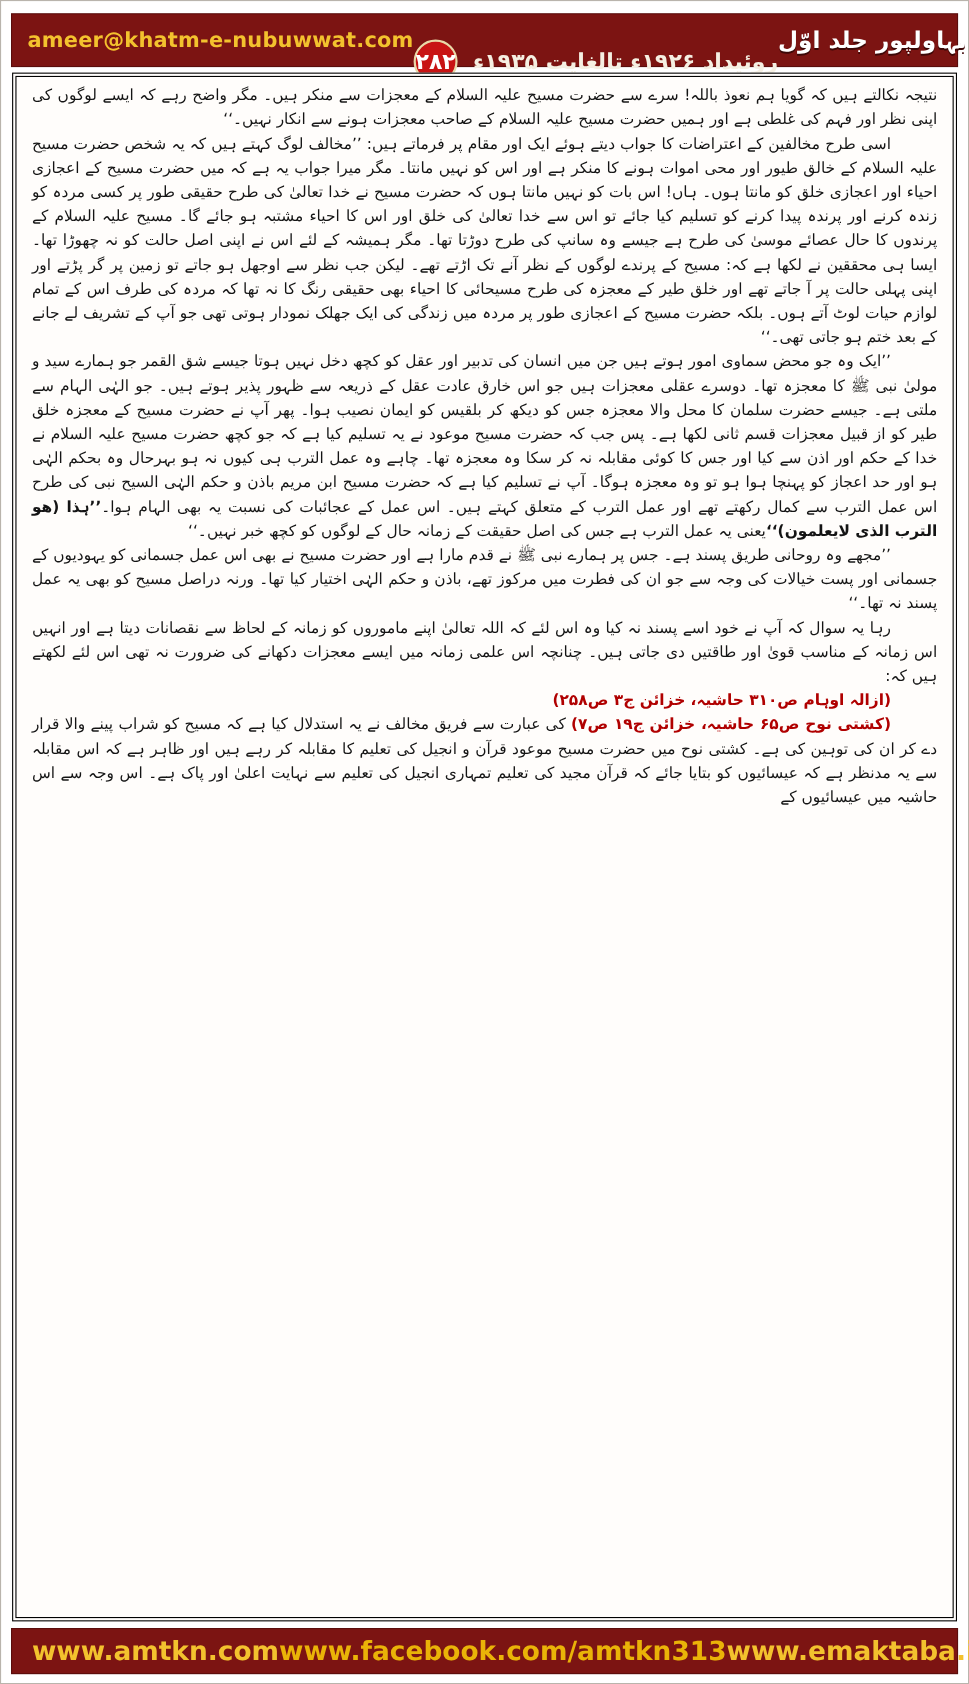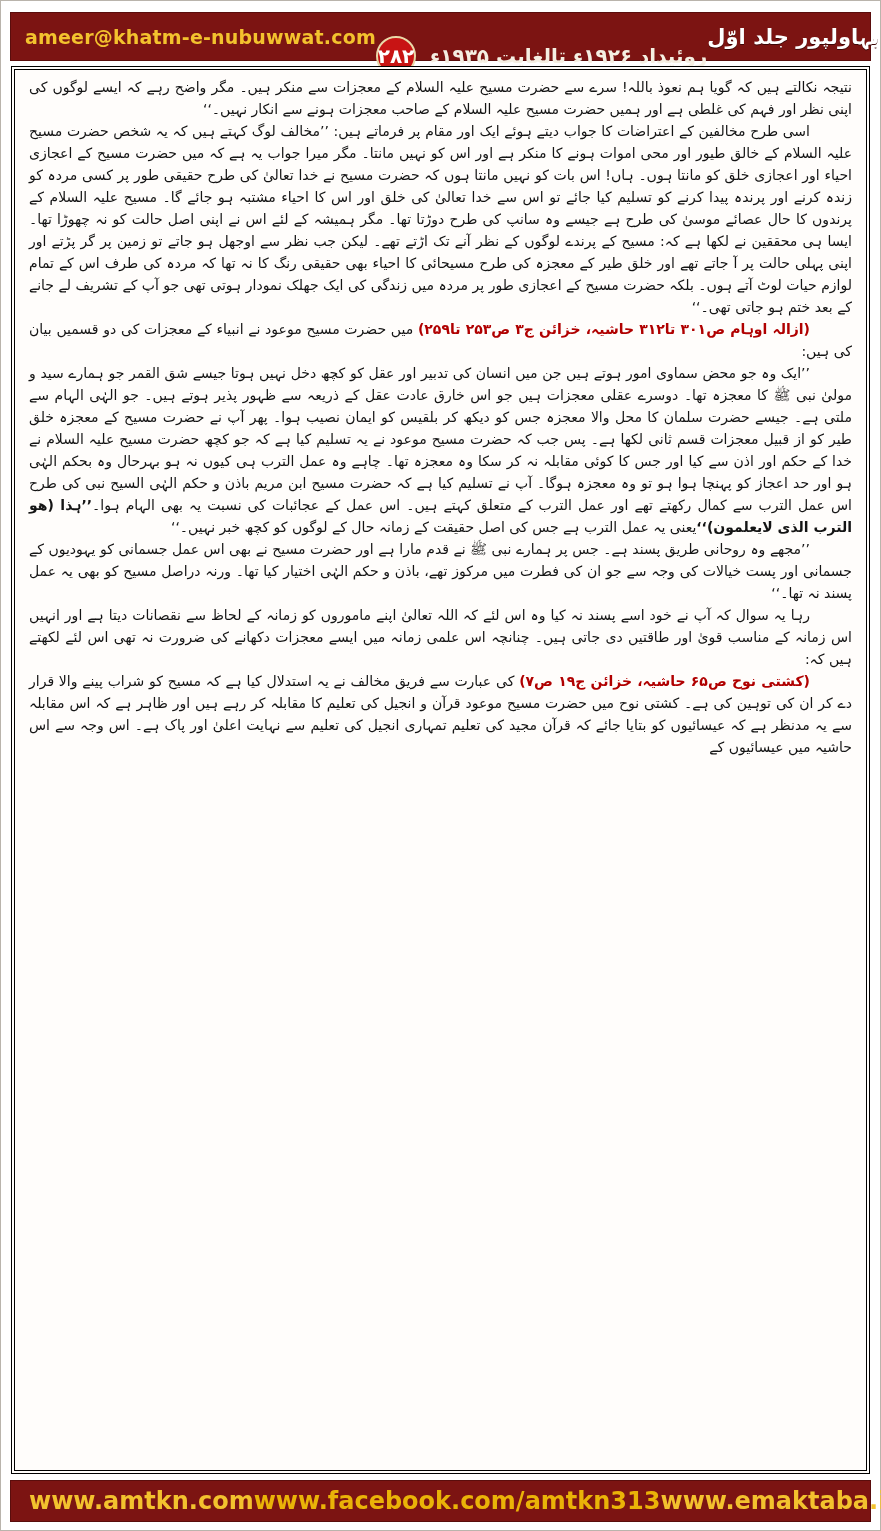--- a/index.html
+++ b/index.html
@@ -108,24 +108,24 @@
       <div class="badge">۲۸۲</div>
       <span class="dateline">روئیداد ۱۹۲۶ء تالغایت ۱۹۳۵ء</span>
     </div>
     <span class="booktitle">مقدمہ بہاولپور جلد اوّل</span>
   </header>
 
   <main class="frame">
     <div class="bodytext">
         <p class=""><span>نتیجہ نکالتے ہیں کہ گویا ہم نعوذ باللہ! سرے سے حضرت مسیح علیہ السلام کے معجزات سے منکر ہیں۔ مگر واضح رہے کہ ایسے لوگوں کی اپنی نظر اور فہم کی غلطی ہے اور ہمیں حضرت مسیح علیہ السلام کے صاحب معجزات ہونے سے انکار نہیں۔‘‘</span></p>
         <p class="indent"><span>اسی طرح مخالفین کے اعتراضات کا جواب دیتے ہوئے ایک اور مقام پر فرماتے ہیں: ’’مخالف لوگ کہتے ہیں کہ یہ شخص حضرت مسیح علیہ السلام کے خالق طیور اور محی اموات ہونے کا منکر ہے اور اس کو نہیں مانتا۔ مگر میرا جواب یہ ہے کہ میں حضرت مسیح کے اعجازی احیاء اور اعجازی خلق کو مانتا ہوں۔ ہاں! اس بات کو نہیں مانتا ہوں کہ حضرت مسیح نے خدا تعالیٰ کی طرح حقیقی طور پر کسی مردہ کو زندہ کرنے اور پرندہ پیدا کرنے کو تسلیم کیا جائے تو اس سے خدا تعالیٰ کی خلق اور اس کا احیاء مشتبہ ہو جائے گا۔ مسیح علیہ السلام کے پرندوں کا حال عصائے موسیٰ کی طرح ہے جیسے وہ سانپ کی طرح دوڑتا تھا۔ مگر ہمیشہ کے لئے اس نے اپنی اصل حالت کو نہ چھوڑا تھا۔ ایسا ہی محققین نے لکھا ہے کہ: مسیح کے پرندے لوگوں کے نظر آنے تک اڑتے تھے۔ لیکن جب نظر سے اوجھل ہو جاتے تو زمین پر گر پڑتے اور اپنی پہلی حالت پر آ جاتے تھے اور خلق طیر کے معجزہ کی طرح مسیحائی کا احیاء بھی حقیقی رنگ کا نہ تھا کہ مردہ کی طرف اس کے تمام لوازم حیات لوٹ آتے ہوں۔ بلکہ حضرت مسیح کے اعجازی طور پر مردہ میں زندگی کی ایک جھلک نمودار ہوتی تھی جو آپ کے تشریف لے جانے کے بعد ختم ہو جاتی تھی۔‘‘</span></p>
-        <p class="indent"><span class="red">(ازالہ اوہام ص۳۰۱ تا۳۱۲ حاشیہ، خزائن ج۳ ص۲۵۳ تا۲۵۹)</span><span> میں حضرت مسیح موعود نے انبیاء کے معجزات کی دو قسمیں بیان کی ہیں:</span></p>
         <p class="indent"><span>’’ایک وہ جو محض سماوی امور ہوتے ہیں جن میں انسان کی تدبیر اور عقل کو کچھ دخل نہیں ہوتا جیسے شق القمر جو ہمارے سید و مولیٰ نبی ﷺ کا معجزہ تھا۔ دوسرے عقلی معجزات ہیں جو اس خارق عادت عقل کے ذریعہ سے ظہور پذیر ہوتے ہیں۔ جو الہٰی الہام سے ملتی ہے۔ جیسے حضرت سلمان کا محل والا معجزہ جس کو دیکھ کر بلقیس کو ایمان نصیب ہوا۔ پھر آپ نے حضرت مسیح کے معجزہ خلق طیر کو از قبیل معجزات قسم ثانی لکھا ہے۔ پس جب کہ حضرت مسیح موعود نے یہ تسلیم کیا ہے کہ جو کچھ حضرت مسیح علیہ السلام نے خدا کے حکم اور اذن سے کیا اور جس کا کوئی مقابلہ نہ کر سکا وہ معجزہ تھا۔ چاہے وہ عمل الترب ہی کیوں نہ ہو بہرحال وہ بحکم الہٰی ہو اور حد اعجاز کو پہنچا ہوا ہو تو وہ معجزہ ہوگا۔ آپ نے تسلیم کیا ہے کہ حضرت مسیح ابن مریم باذن و حکم الہٰی السیح نبی کی طرح اس عمل الترب سے کمال رکھتے تھے اور عمل الترب کے متعلق کہتے ہیں۔ اس عمل کے عجائبات کی نسبت یہ بھی الہام ہوا۔</span><span class="bold">’’ہذا (ھو الترب الذی لایعلمون)‘‘</span><span>یعنی یہ عمل الترب ہے جس کی اصل حقیقت کے زمانہ حال کے لوگوں کو کچھ خبر نہیں۔‘‘</span></p>
         <p class="indent"><span>’’مجھے وہ روحانی طریق پسند ہے۔ جس پر ہمارے نبی ﷺ نے قدم مارا ہے اور حضرت مسیح نے بھی اس عمل جسمانی کو یہودیوں کے جسمانی اور پست خیالات کی وجہ سے جو ان کی فطرت میں مرکوز تھے، باذن و حکم الہٰی اختیار کیا تھا۔ ورنہ دراصل مسیح کو بھی یہ عمل پسند نہ تھا۔‘‘</span></p>
         <p class="indent"><span>رہا یہ سوال کہ آپ نے خود اسے پسند نہ کیا وہ اس لئے کہ اللہ تعالیٰ اپنے ماموروں کو زمانہ کے لحاظ سے نقصانات دیتا ہے اور انہیں اس زمانہ کے مناسب قویٰ اور طاقتیں دی جاتی ہیں۔ چنانچہ اس علمی زمانہ میں ایسے معجزات دکھانے کی ضرورت نہ تھی اس لئے لکھتے ہیں کہ:</span></p>
+        <p class="indent"><span class="red">(ازالہ اوہام ص۳۱۰ حاشیہ، خزائن ج۳ ص۲۵۸)</span></p>
         <p class="indent"><span class="red">(کشتی نوح ص۶۵ حاشیہ، خزائن ج۱۹ ص۷)</span><span> کی عبارت سے فریق مخالف نے یہ استدلال کیا ہے کہ مسیح کو شراب پینے والا قرار دے کر ان کی توہین کی ہے۔ کشتی نوح میں حضرت مسیح موعود قرآن و انجیل کی تعلیم کا مقابلہ کر رہے ہیں اور ظاہر ہے کہ اس مقابلہ سے یہ مدنظر ہے کہ عیسائیوں کو بتایا جائے کہ قرآن مجید کی تعلیم تمہاری انجیل کی تعلیم سے نہایت اعلیٰ اور پاک ہے۔ اس وجہ سے اس حاشیہ میں عیسائیوں کے</span></p>
       </div>
   </main>
 
   <footer class="bottombar">
     <span class="furl gold">www.amtkn.com</span>
     <span class="furl white">www.facebook.com/amtkn313</span>
     <span class="furl gold">www.emaktaba.info</span>
   </footer>
 

